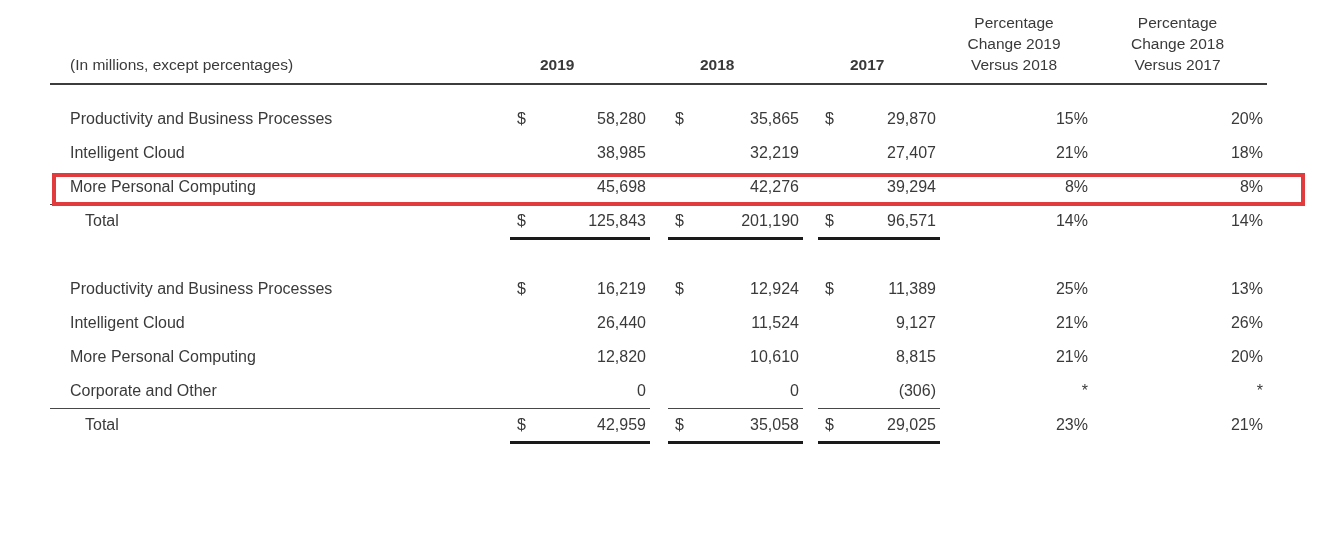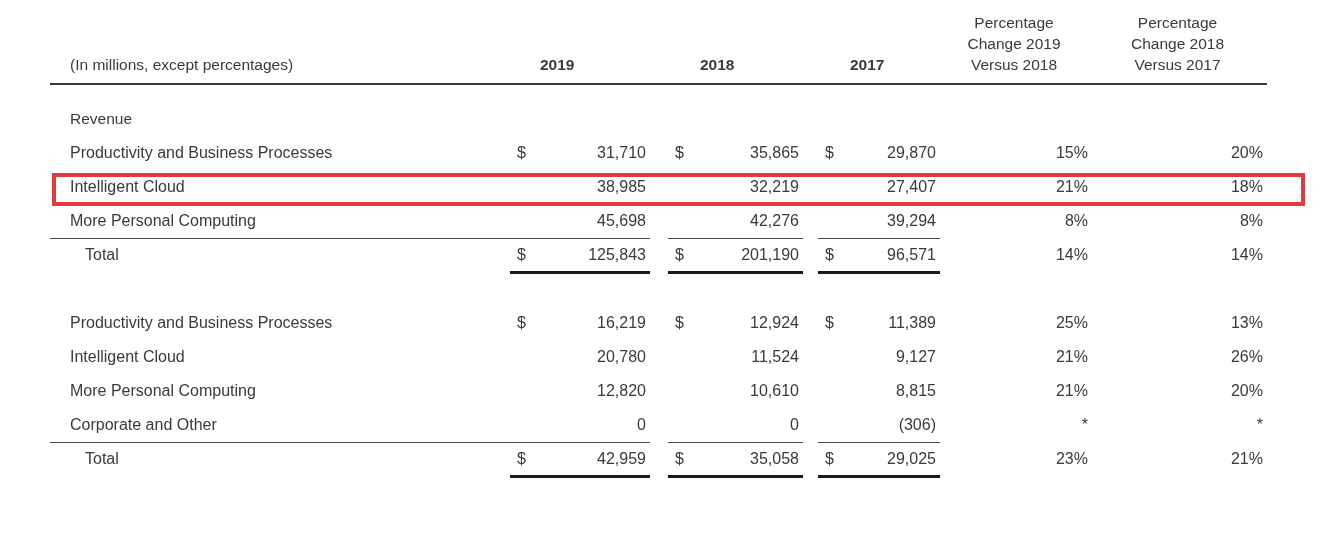--- a/index.html
+++ b/index.html
@@ -116,29 +116,25 @@
         <div>Percentage</div>
         <div>Change 2018</div>
         <div>Versus 2017</div>
       </td>
     </tr>
 
     <tr class="spacer-sm">
           <td colspan="11"></td>
         </tr>
 
-    <tr class="section">
-      <td class="label">Revenue</td>
-      <td colspan="10"></td>
-    </tr>
 
     <tr class="data">
       <td class="label">Productivity and Business Processes</td>
       <td class="d">$</td>
-      <td class="v">31,710</td>
+      <td class="v">58,280</td>
       <td></td>
       <td class="d">$</td>
       <td class="v">35,865</td>
       <td></td>
       <td class="d">$</td>
       <td class="v">29,870</td>
       <td class="p">15%</td>
       <td class="p">20%</td>
     </tr>
 
@@ -199,21 +195,21 @@
       <td></td>
       <td class="d">$</td>
       <td class="v">11,389</td>
       <td class="p">25%</td>
       <td class="p">13%</td>
     </tr>
 
     <tr class="data">
       <td class="label">Intelligent Cloud</td>
       <td class="d"></td>
-      <td class="v">20,780</td>
+      <td class="v">26,440</td>
       <td></td>
       <td class="d"></td>
       <td class="v">11,524</td>
       <td></td>
       <td class="d"></td>
       <td class="v">9,127</td>
       <td class="p">21%</td>
       <td class="p">26%</td>
     </tr>
 

